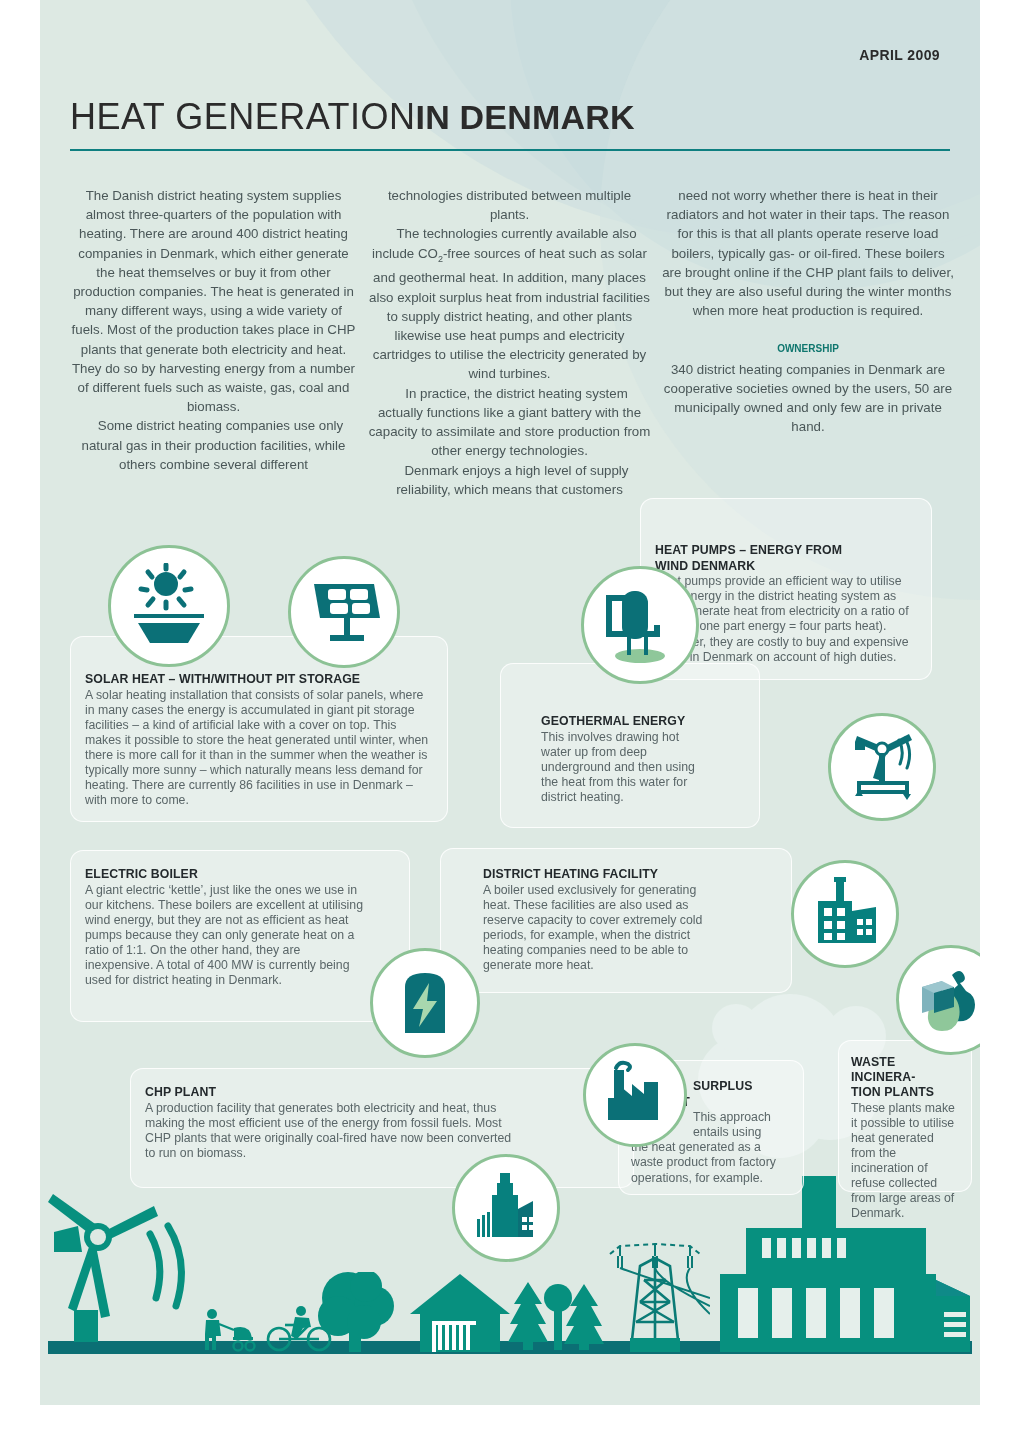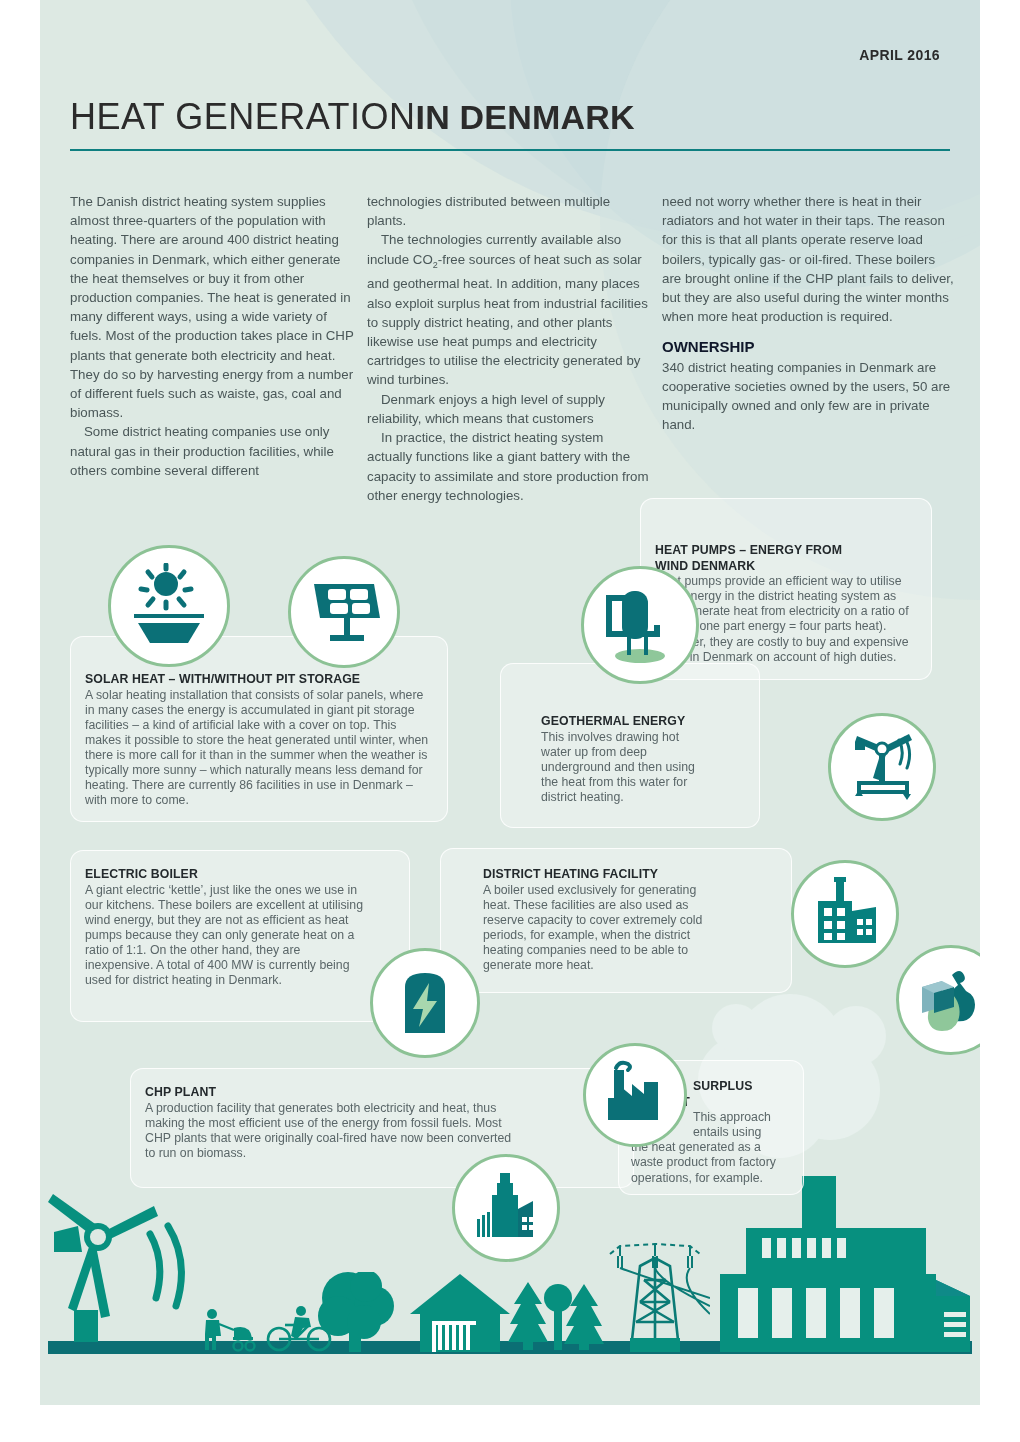--- a/index.html
+++ b/index.html
@@ -32,31 +32,31 @@
     color:#2b2b2b;white-space:nowrap;
   }
   #title .light{font-size:36px;font-weight:normal;letter-spacing:.5px;}
   #title .bold{font-size:34px;font-weight:bold;letter-spacing:.2px;}
   #rule{
     position:absolute;left:30px;top:149px;width:880px;height:2px;background:#0e7f80;
   }
 
   
   .col{
-    position:absolute;top:192px;
+    position:absolute;top:186px;
     font-size:13.3px;line-height:19.2px;color:#4a5758;
-    text-align:left;
+    text-align:center;
   }
   .col p{margin:0;}
   .col p + p{text-indent:14px;}
   #col1{left:30px;width:287px;}
   #col2{left:327px;width:285px;}
   #col3{left:622px;width:292px;}
   .ownership-h{
-    font-size:15px;font-weight:bold;color:#0f172a;margin-top:11px;margin-bottom:1px;
+    font-size:10px;font-weight:bold;color:#0f766e;margin-top:19px;margin-bottom:1px;
   }
   sub{font-size:9px;}
 
   
   .card{
     position:absolute;
     background:rgba(255,255,255,0.30);
     border:1.3px solid rgba(255,255,255,0.85);
     border-radius:13px;
     box-sizing:border-box;
@@ -86,36 +86,36 @@
 <body>
 
 <div id="page">
   <div id="sheet">
 
     <div class="blob b1"></div>
     <div class="blob b2"></div>
     <div class="blob b3"></div>
     <div class="blob b4"></div>
 
-    <div id="date">APRIL 2016</div>
+    <div id="date">APRIL 2009</div>
     <div id="title">
       <span class="light">HEAT GENERATION</span><span class="bold">IN DENMARK</span>
     </div>
     <div id="rule"></div>
 
     <div class="col" id="col1">
       <p>The Danish district heating system supplies almost three-quarters of the population with heating. There are around 400 district heating companies in Denmark, which either generate the heat themselves or buy it from other production companies. The heat is generated in many different ways, using a wide variety of fuels. Most of the production takes place in CHP plants that generate both electricity and heat. They do so by harvesting energy from a number of different fuels such as waiste, gas, coal and biomass.</p>
       <p>Some district heating companies use only natural gas in their production facilities, while others combine several different</p>
     </div>
 
     <div class="col" id="col2">
       <p>technologies distributed between multiple plants.</p>
       <p>The technologies currently available also include CO<sub>2</sub>-free sources of heat such as solar and geothermal heat. In addition, many places also exploit surplus heat from industrial facilities to supply district heating, and other plants likewise use heat pumps and electricity cartridges to utilise the electricity generated by wind turbines.</p>
+      <p>In practice, the district heating system actually functions like a giant battery with the capacity to assimilate and store production from other energy technologies.</p>
       <p>Denmark enjoys a high level of supply reliability, which means that customers</p>
-      <p>In practice, the district heating system actually functions like a giant battery with the capacity to assimilate and store production from other energy technologies.</p>
     </div>
 
     <div class="col" id="col3">
       <p>need not worry whether there is heat in their radiators and hot water in their taps. The reason for this is that all plants operate reserve load boilers, typically gas- or oil-fired. These boilers are brought online if the CHP plant fails to deliver, but they are also useful during the winter months when more heat production is required.</p>
       <div class="ownership-h">OWNERSHIP</div>
       <p>340 district heating companies in Denmark are cooperative societies owned by the users, 50 are municipally owned and only few are in private hand.</p>
     </div>
 
     <div class="circ" style="left:68px;top:545px;width:122px;height:122px;z-index:6">
       <svg width="86" height="86" viewBox="0 0 86 86">
@@ -277,20 +277,25 @@
       <div class="t" style="width:370px">A production facility that generates both electricity and heat, thus making the most efficient use of the energy from fossil fuels. Most CHP plants that were originally coal-fired have now been converted to run on biomass.</div>
     </div>
 
     <div class="card" style="left:578px;top:1060px;width:186px;height:135px;padding:18px 12px 10px 12px;z-index:5">
       <div class="h" style="margin-left:62px">SURPLUS</div>
       <div class="h" style="margin-left:26px">HEAT</div>
       <div class="t" style="margin-left:62px;width:100px">This approach entails using</div>
       <div class="t">the heat generated as a waste product from factory operations, for example.</div>
     </div>
 
+    <div class="card" style="left:798px;top:1040px;width:134px;height:152px;padding:14px 10px 10px 12px;z-index:5">
+      <div class="h">WASTE INCINERA-</div>
+      <div class="h">TION PLANTS</div>
+      <div class="t">These plants make it possible to utilise heat generated from the incineration of refuse collected from large areas of Denmark.</div>
+    </div>
 
     <svg class="scene" style="left:640px;top:970px;z-index:2" width="260" height="260" viewBox="0 0 260 260">
       <g fill="#e8f1ee" opacity="0.92">
         <circle cx="110" cy="78" r="54"></circle>
         <circle cx="62" cy="110" r="44"></circle>
         <circle cx="150" cy="120" r="50"></circle>
         <circle cx="100" cy="140" r="48"></circle>
         <circle cx="176" cy="66" r="30"></circle>
         <circle cx="56" cy="58" r="24"></circle>
       </g>

